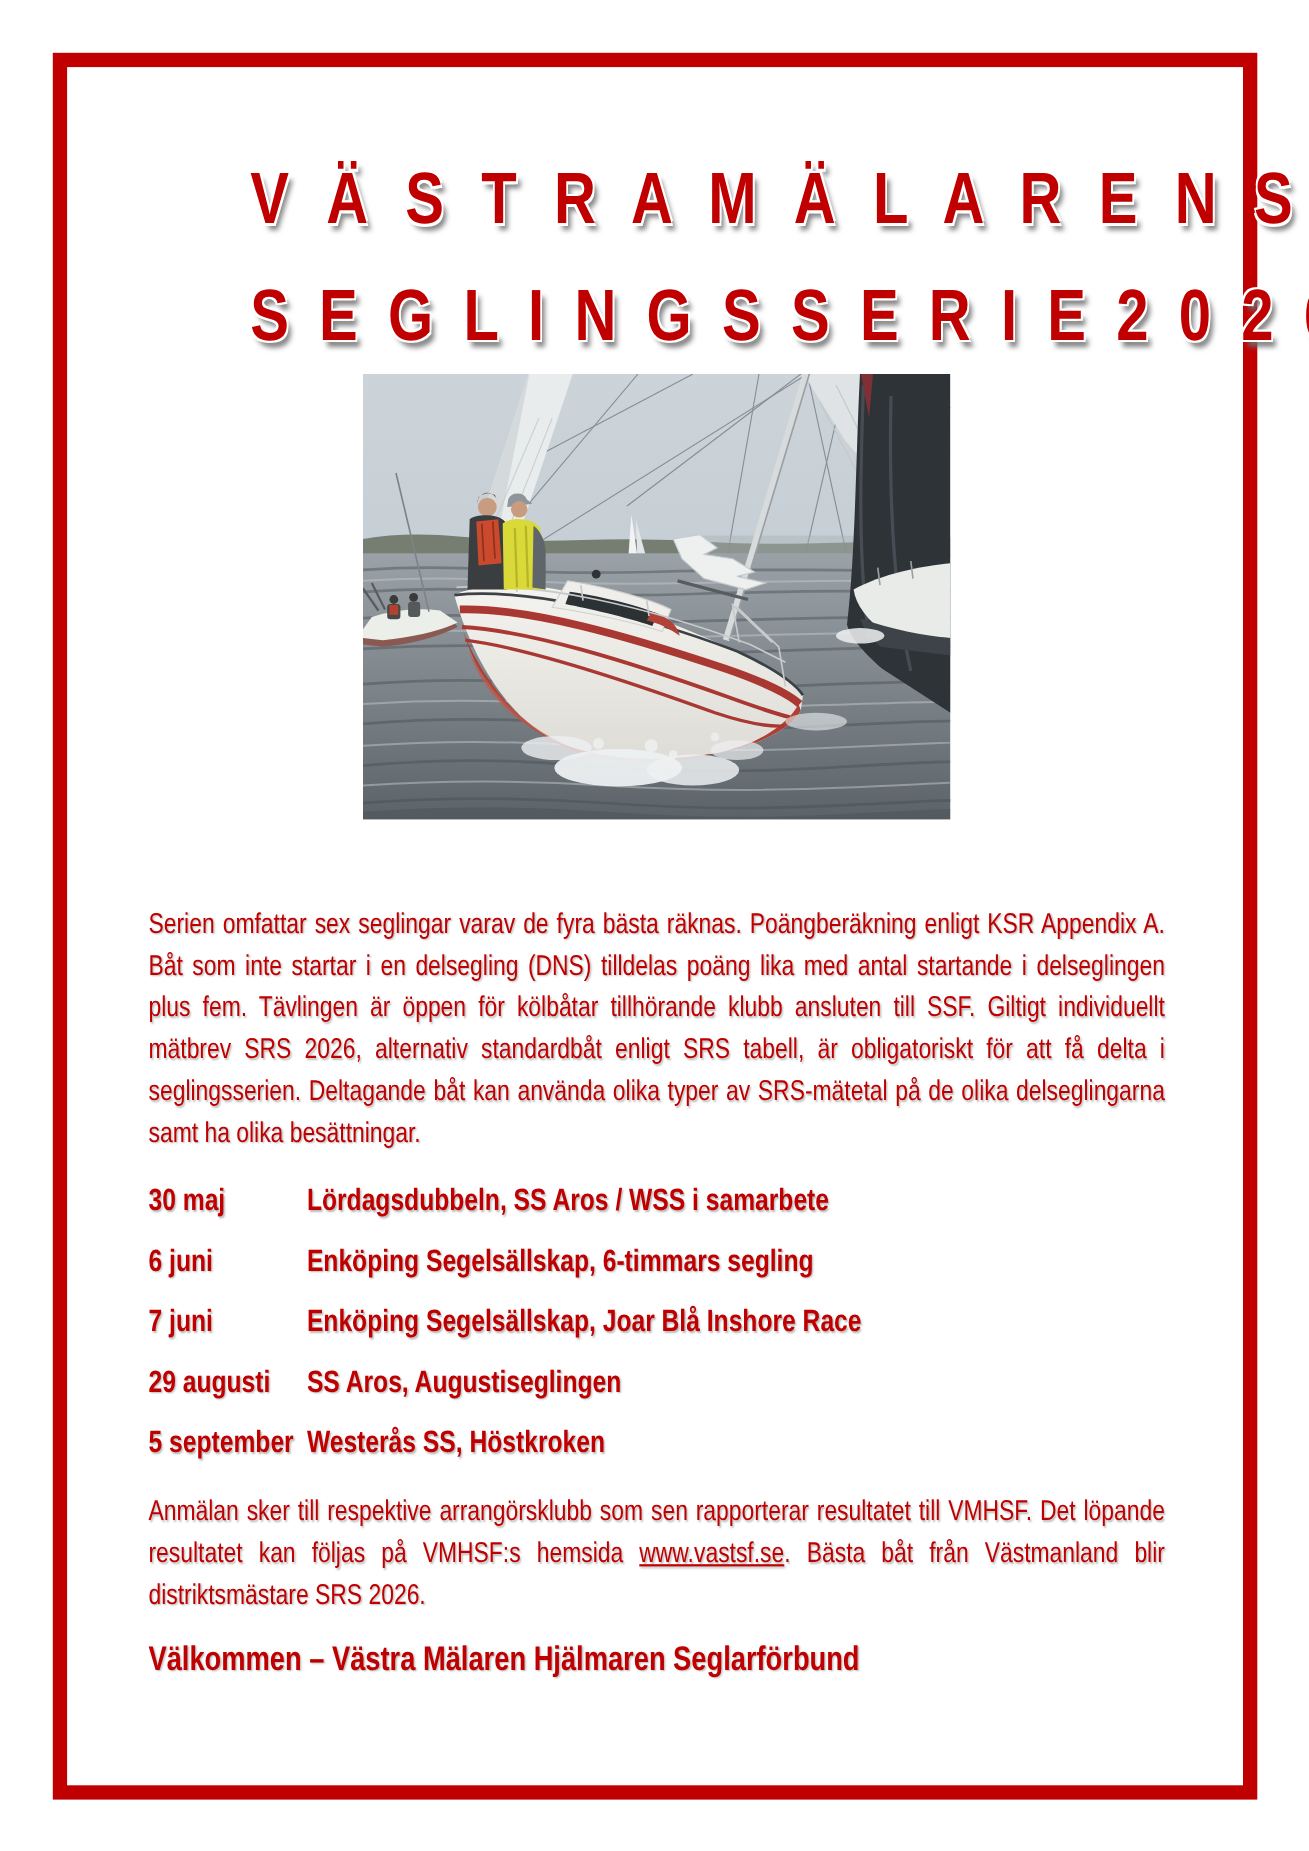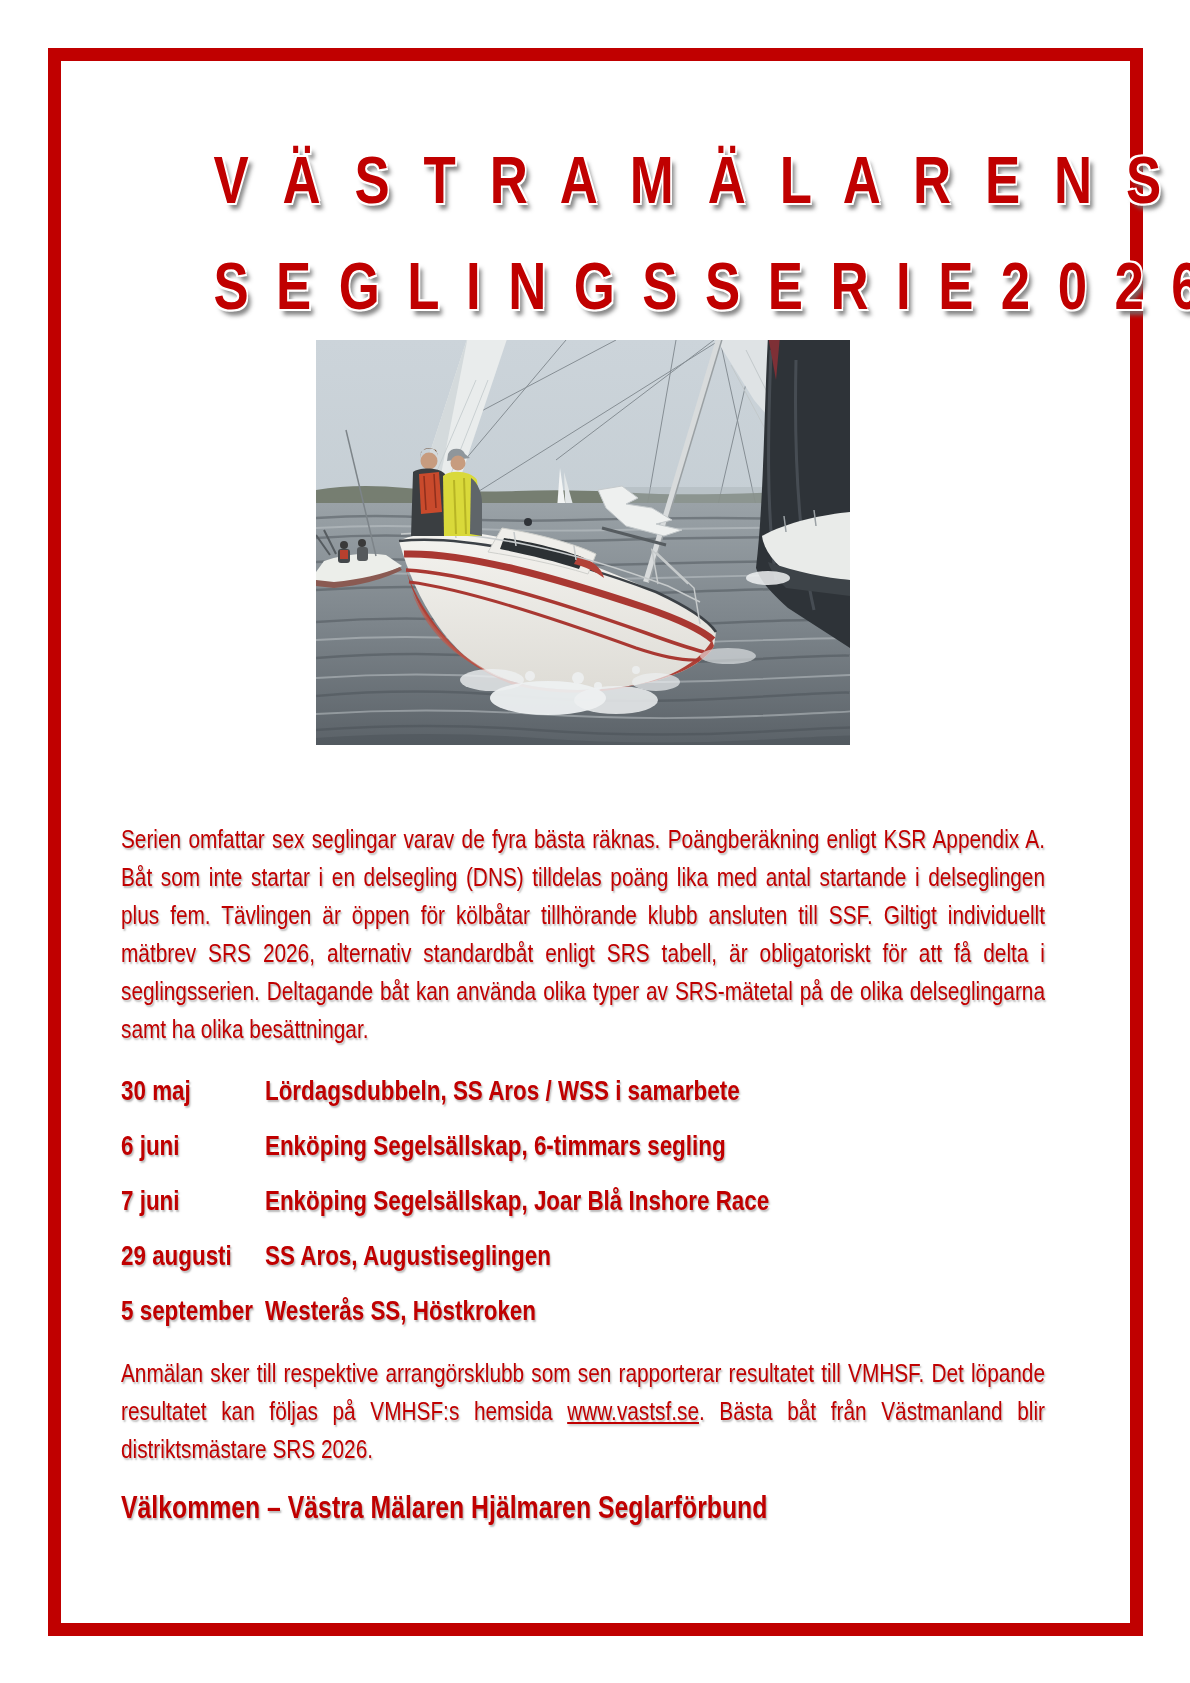--- a/index.html
+++ b/index.html
@@ -4,21 +4,21 @@
 <style>
   html,body{margin:0;padding:0;background:#ffffff;}
   .page{
     position:relative;width:1190px;height:1683px;background:#ffffff;
     font-family:"Liberation Sans",sans-serif;overflow:hidden;
   }
   .frame{
     position:absolute;left:48px;top:48px;width:1095px;height:1588px;
     box-sizing:border-box;border:13px solid #c00000;pointer-events:none;
   }
-  .content{position:absolute;left:121px;top:0;width:924px;}
+  .content{position:absolute;left:135px;top:0;width:924px;}
   .title{
     text-align:center;font-weight:bold;color:#c00000;
     font-size:66px;line-height:60px;white-space:nowrap;
     transform:scaleX(0.8);transform-origin:50% 0;
     text-shadow:-2px -2px 0 #fff,2px -2px 0 #fff,-2px 2px 0 #fff,2px 2px 0 #fff,
                 5px 6px 5px rgba(110,110,110,.85);
   }
   .title.l1{margin-top:150px;letter-spacing:12px;}
   .title.l2{margin-top:46px;letter-spacing:8px;}
   .photo{display:block;margin:24px auto 0 auto;width:534px;height:405px;}

